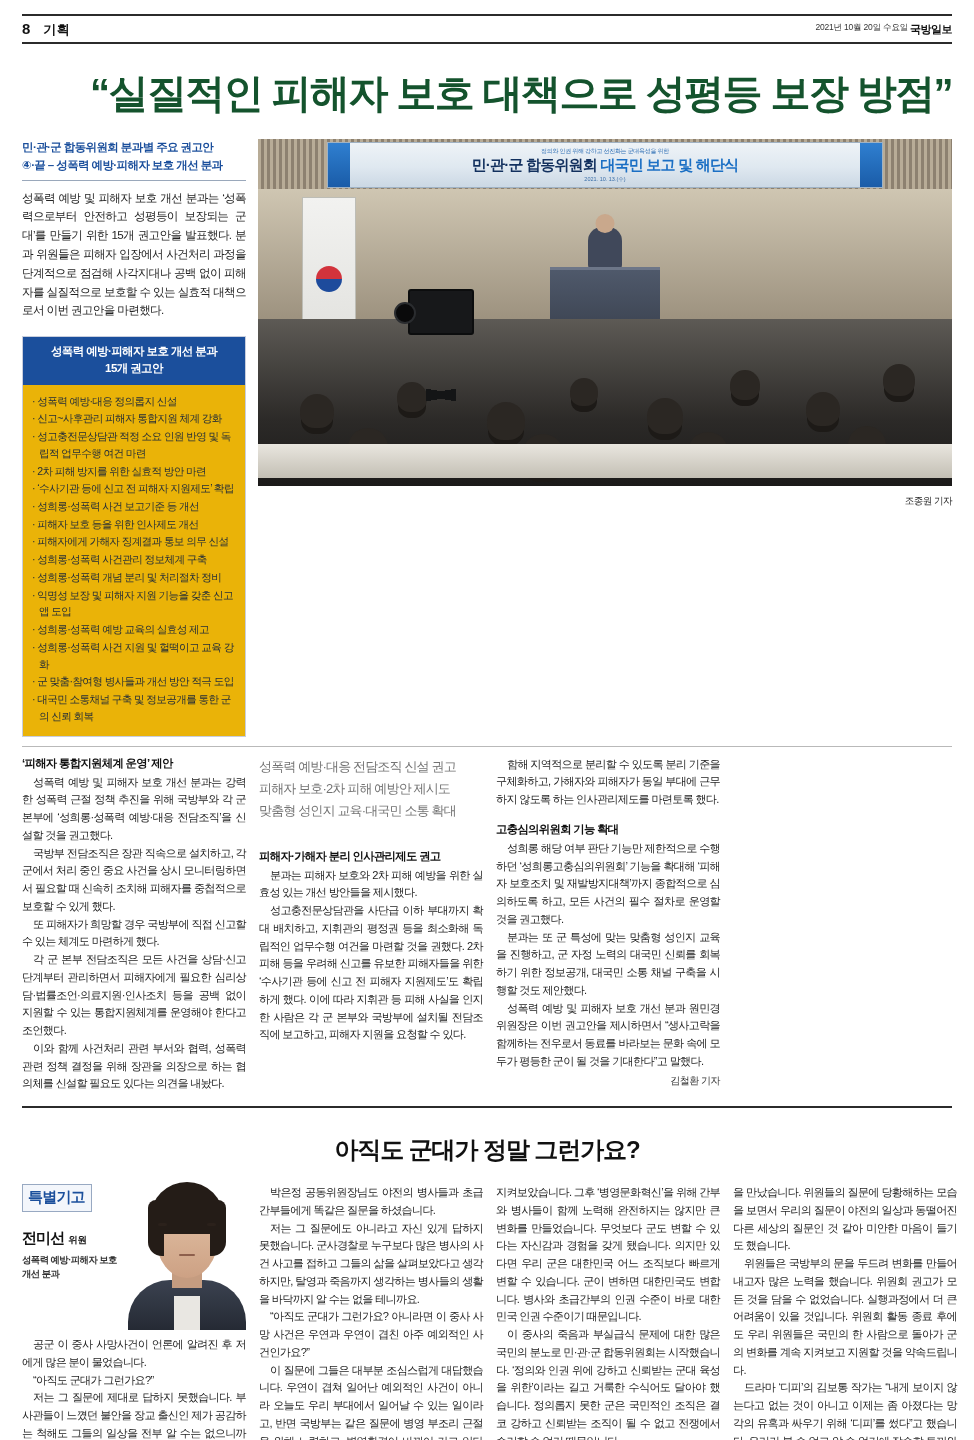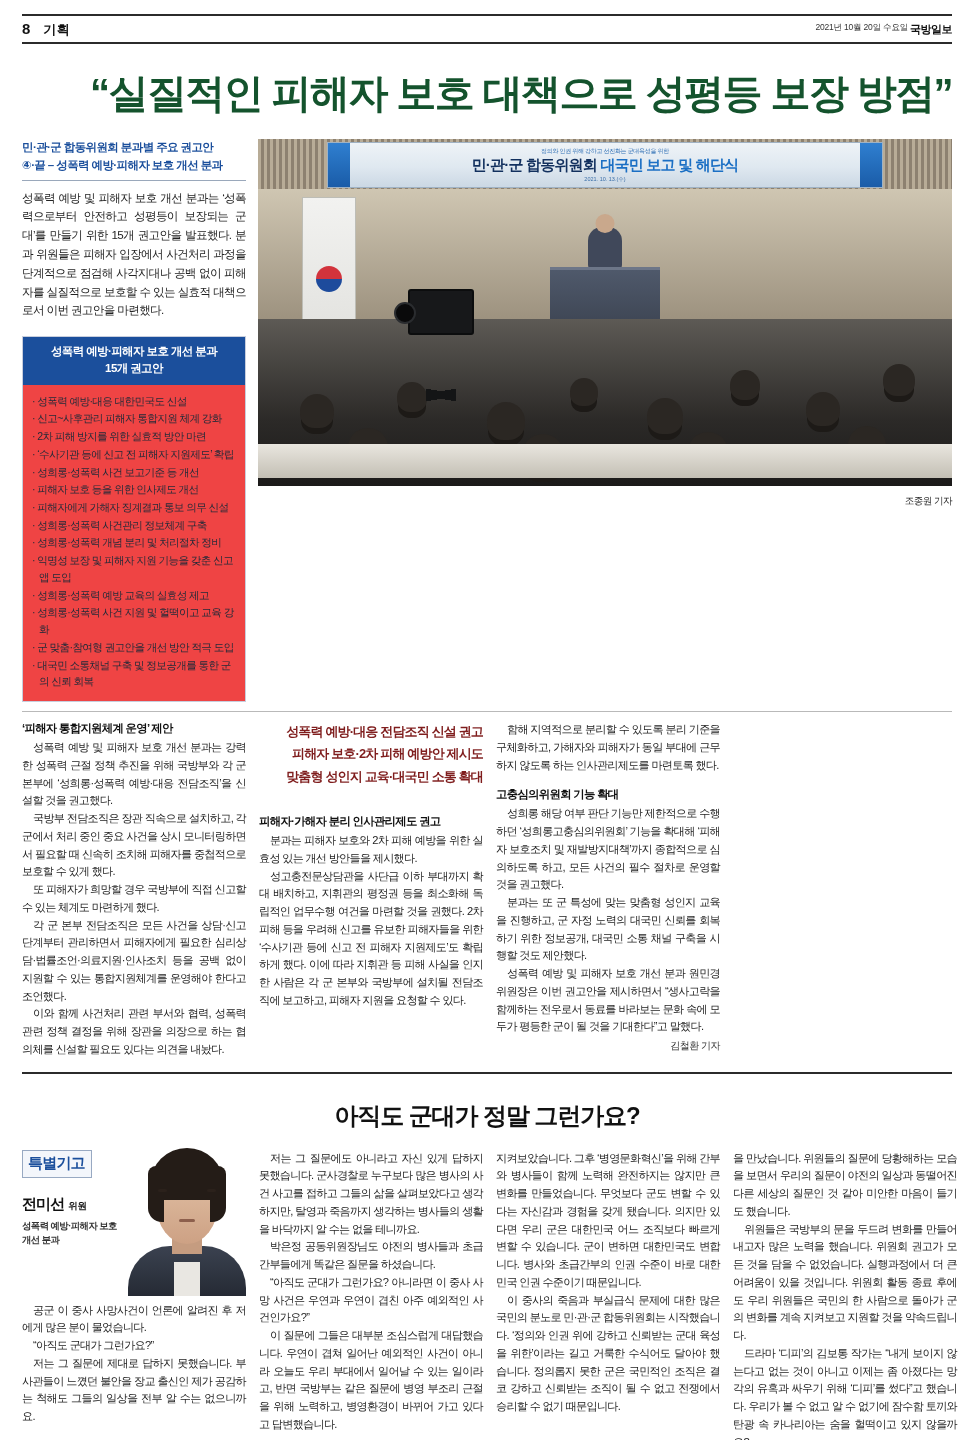--- a/index.html
+++ b/index.html
@@ -59,21 +59,21 @@
 
   .lead {
     font-size: 11.6px;
     line-height: 1.62;
     text-align: justify;
     letter-spacing: -.65px;
     color: #232323;
   }
 
   
-  .rec-box { margin-top: 16px; border: 1px solid #c8cedd; background: #ef4444; }
+  .rec-box { margin-top: 16px; border: 1px solid #c8cedd; background: #eab308; }
   .rec-head {
     background: #1b4f9c;
     color: #fff;
     font-size: 11.5px;
     font-weight: bold;
     text-align: center;
     padding: 6px 4px 7px;
     line-height: 1.5;
     letter-spacing: -.6px;
   }
@@ -209,26 +209,25 @@
   .para {
     font-size: 11.1px;
     line-height: 1.6;
     letter-spacing: -.68px;
     text-align: justify;
     text-indent: 11px;
     color: #232323;
   }
   .deck {
     font-size: 13px;
-    font-weight: bold;
+    font-weight: normal;
     line-height: 1.72;
     letter-spacing: -.85px;
-    color: #7f1d1d;
+    color: #737373;
     margin-bottom: 26px;
-    text-align: right;
   }
   .deck span { display: block; }
   .byline { text-align: right; font-size: 10px; letter-spacing: -.5px; color: #333; margin-top: 3px; }
 
   
   .essay-sep { border-top: 2px solid #2b2b2b; margin-top: 13px; }
   .essay-title {
     text-align: center;
     font-size: 24px;
     font-weight: bold;
@@ -334,33 +333,34 @@
       </div>
 
       <p class="lead">성폭력 예방 및 피해자 보호 개선 분과는 ‘성폭력으로부터 안전하고 성평등이 보장되는 군대’를 만들기 위한 15개 권고안을 발표했다. 분과 위원들은 피해자 입장에서 사건처리 과정을 단계적으로 점검해 사각지대나 공백 없이 피해자를 실질적으로 보호할 수 있는 실효적 대책으로서 이번 권고안을 마련했다.</p>
 
       <div class="rec-box">
         <div class="rec-head">
           <span>성폭력 예방·피해자 보호 개선 분과</span>
           <span>15개 권고안</span>
         </div>
         <div class="rec-list">
-          <div class="rec-item">성폭력 예방·대응 대한민국도 신설</div>
+          <div class="rec-item">성폭력 예방·대응 정의롭지 신설</div>
           <div class="rec-item">신고~사후관리 피해자 통합지원 체계 강화</div>
+          <div class="rec-item">성고충전문상담관 적정 소요 인원 반영 및 독립적 업무수행 여건 마련</div>
           <div class="rec-item">2차 피해 방지를 위한 실효적 방안 마련</div>
           <div class="rec-item">‘수사기관 등에 신고 전 피해자 지원제도’ 확립</div>
           <div class="rec-item">성희롱·성폭력 사건 보고기준 등 개선</div>
           <div class="rec-item">피해자 보호 등을 위한 인사제도 개선</div>
           <div class="rec-item">피해자에게 가해자 징계결과 통보 의무 신설</div>
           <div class="rec-item">성희롱·성폭력 사건관리 정보체계 구축</div>
           <div class="rec-item">성희롱·성폭력 개념 분리 및 처리절차 정비</div>
           <div class="rec-item">익명성 보장 및 피해자 지원 기능을 갖춘 신고 앱 도입</div>
           <div class="rec-item">성희롱·성폭력 예방 교육의 실효성 제고</div>
           <div class="rec-item">성희롱·성폭력 사건 지원 및 헐떡이고 교육 강화</div>
-          <div class="rec-item">군 맞춤·참여형 권고안을 개선 방안 적극 도입</div>
+          <div class="rec-item">군 맞춤·참여형 병사들과 개선 방안 적극 도입</div>
           <div class="rec-item">대국민 소통채널 구축 및 정보공개를 통한 군의 신뢰 회복</div>
         </div>
       </div>
     </div>
 
     <div class="right-col">
       <div class="photo">
         <div class="ph-wall"></div>
         <div class="ph-backwall"></div>
         <div class="ph-banner">
@@ -460,22 +460,22 @@
           <div class="pt-mouth"></div>
         </div>
       </div>
       <p class="epara">공군 이 중사 사망사건이 언론에 알려진 후 저에게 많은 분이 물었습니다.</p>
       <p class="epara">“아직도 군대가 그런가요?”</p>
       <p class="epara">저는 그 질문에 제대로 답하지 못했습니다. 부사관들이 느꼈던 불안을 장교 출신인 제가 공감하는 척해도 그들의 일상을 전부 알 수는 없으니까요.</p>
 
     </div>
 
     <div class="ecol">
+      <p class="epara">박은정 공동위원장님도 야전의 병사들과 초급간부들에게 똑같은 질문을 하셨습니다.</p>
       <p class="epara">저는 그 질문에도 아니라고 자신 있게 답하지 못했습니다. 군사경찰로 누구보다 많은 병사의 사건 사고를 접하고 그들의 삶을 살펴보았다고 생각하지만, 탈영과 죽음까지 생각하는 병사들의 생활을 바닥까지 알 수는 없을 테니까요.</p>
-      <p class="epara">박은정 공동위원장님도 야전의 병사들과 초급간부들에게 똑같은 질문을 하셨습니다.</p>
       <p class="epara">“아직도 군대가 그런가요? 아니라면 이 중사 사망 사건은 우연과 우연이 겹친 아주 예외적인 사건인가요?”</p>
       <p class="epara">이 질문에 그들은 대부분 조심스럽게 대답했습니다. 우연이 겹쳐 일어난 예외적인 사건이 아니라 오늘도 우리 부대에서 일어날 수 있는 일이라고, 반면 국방부는 같은 질문에 병영 부조리 근절을 위해 노력하고, 병영환경이 바뀌어 가고 있다고 답변했습니다.</p>
 
     </div>
 
     <div class="ecol">
       <p class="epara noind">지켜보았습니다. 그후 ‘병영문화혁신’을 위해 간부와 병사들이 함께 노력해 완전하지는 않지만 큰 변화를 만들었습니다. 무엇보다 군도 변할 수 있다는 자신감과 경험을 갖게 됐습니다. 의지만 있다면 우리 군은 대한민국 어느 조직보다 빠르게 변할 수 있습니다. 군이 변하면 대한민국도 변합니다. 병사와 초급간부의 인권 수준이 바로 대한민국 인권 수준이기 때문입니다.</p>
       <p class="epara">이 중사의 죽음과 부실급식 문제에 대한 많은 국민의 분노로 민·관·군 합동위원회는 시작했습니다. ‘정의와 인권 위에 강하고 신뢰받는 군대 육성을 위한’이라는 길고 거룩한 수식어도 달아야 했습니다. 정의롭지 못한 군은 국민적인 조직은 결코 강하고 신뢰받는 조직이 될 수 없고 전쟁에서 승리할 수 없기 때문입니다.</p>
 
     </div>

